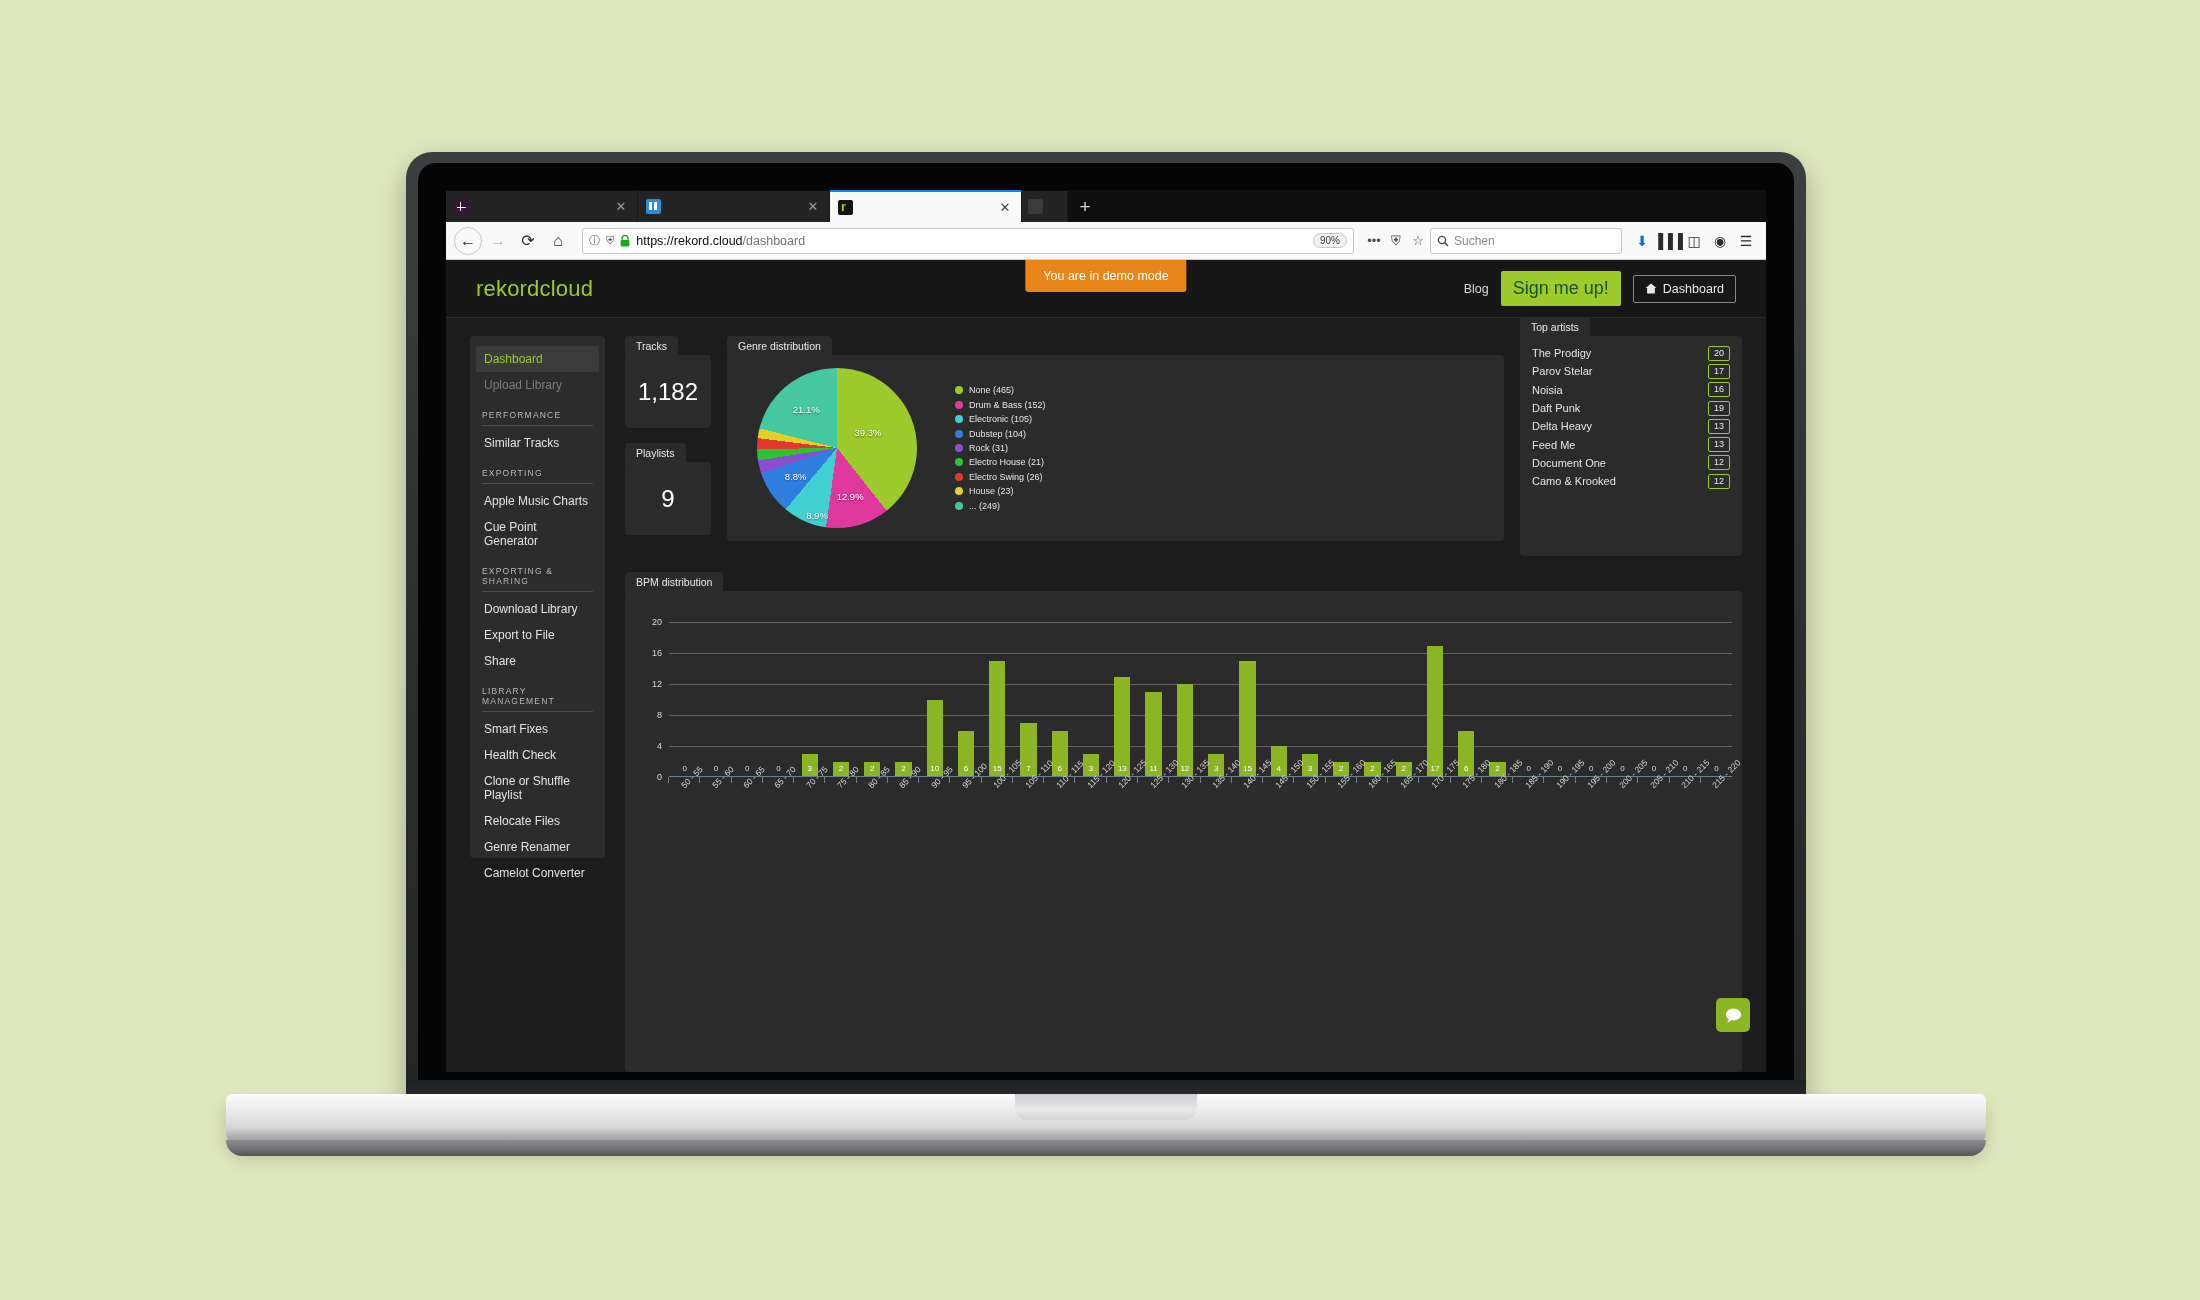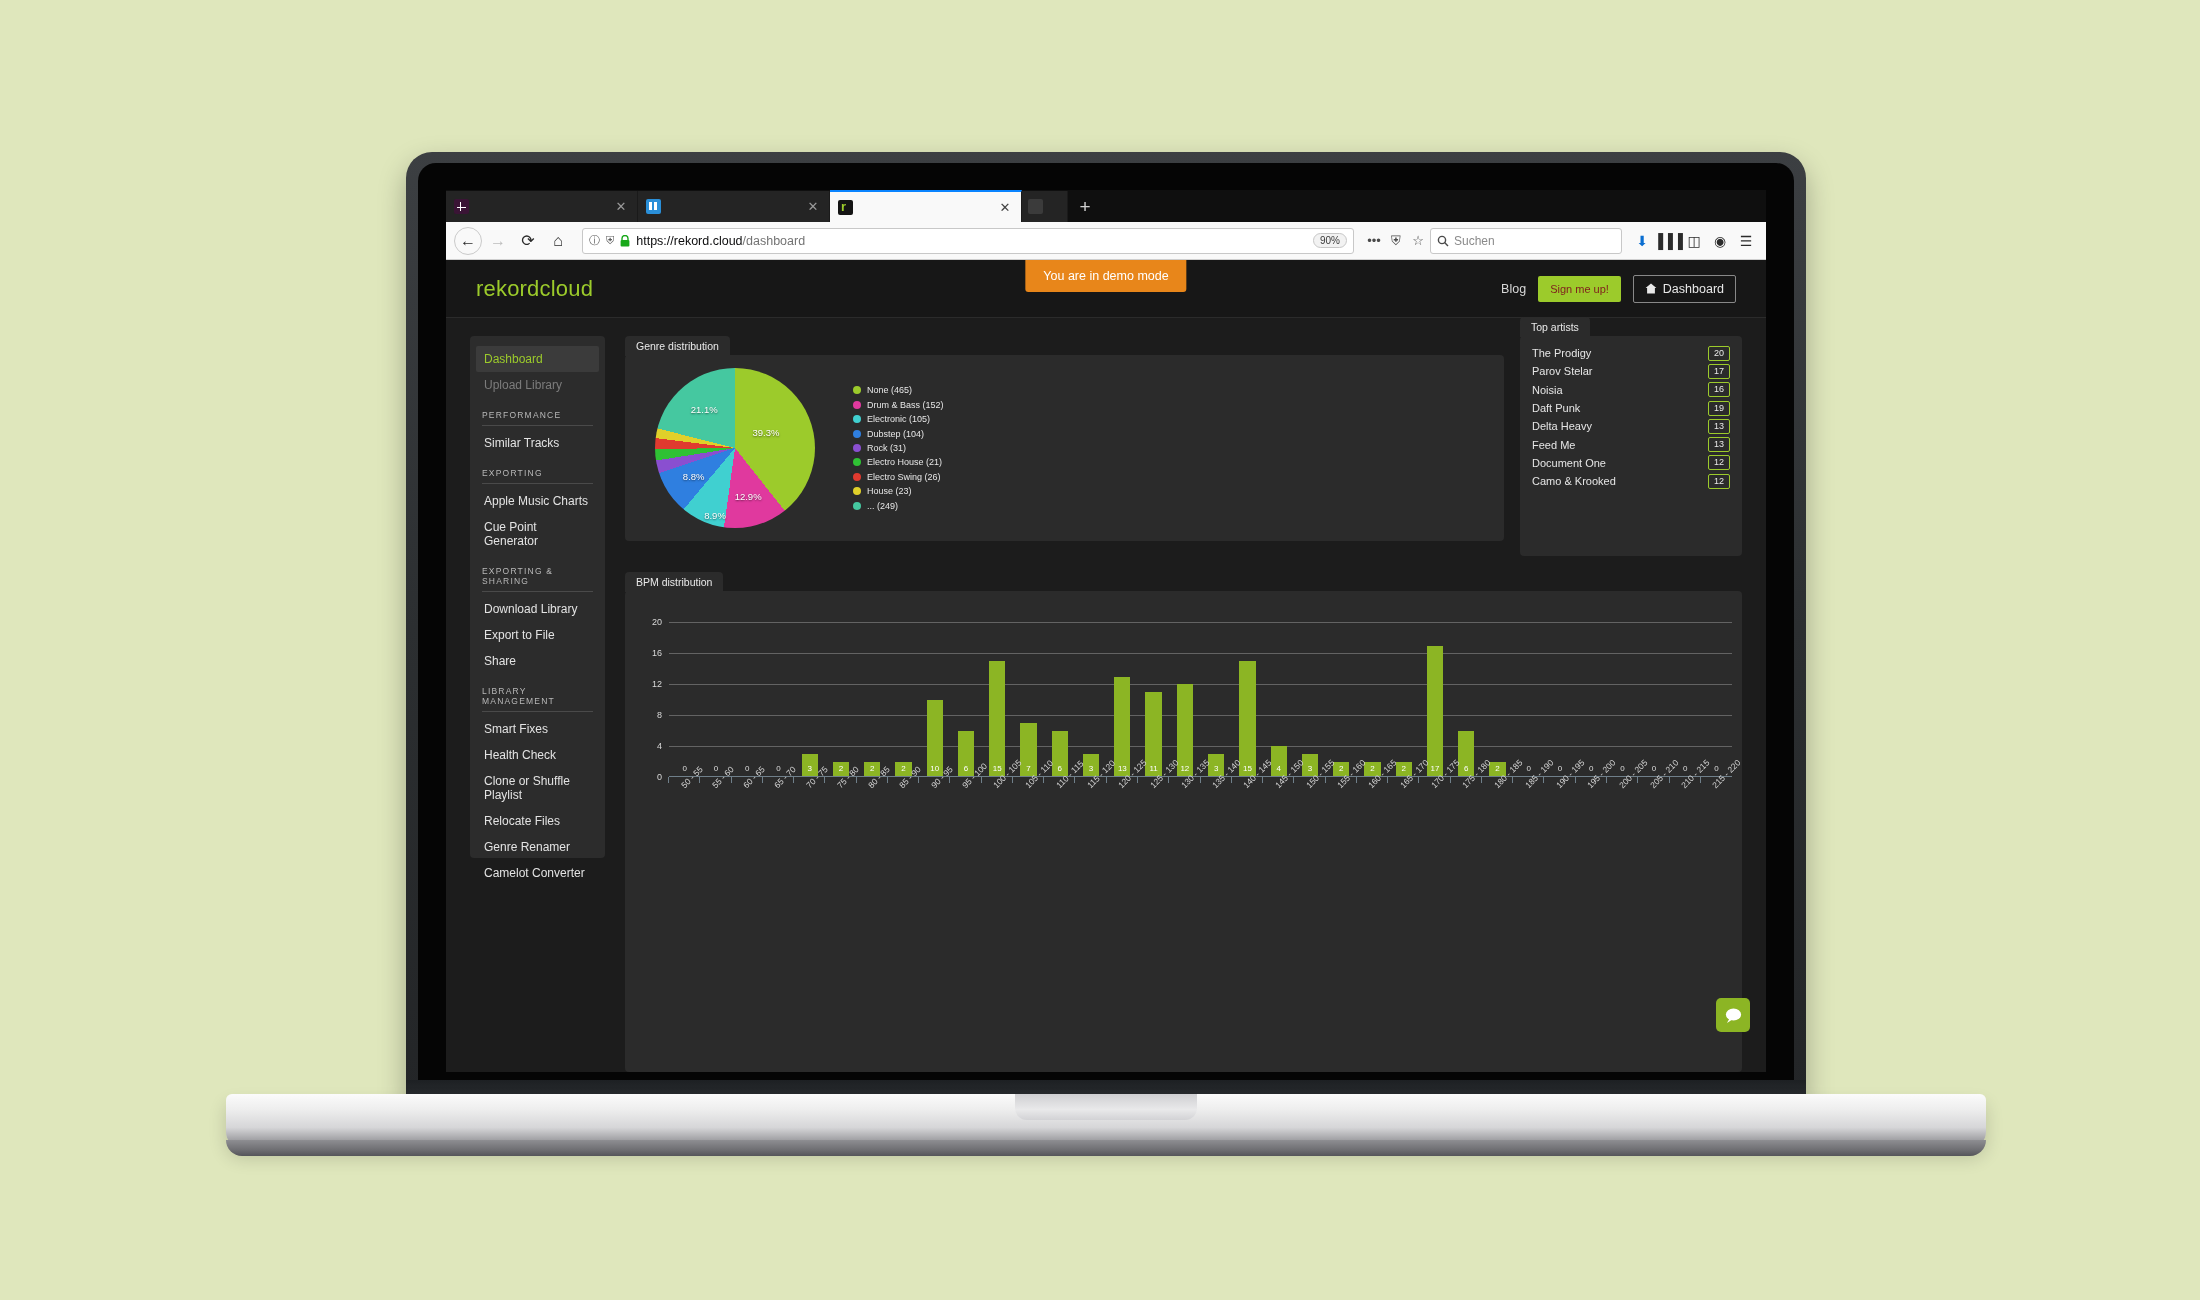--- a/index.html
+++ b/index.html
@@ -106,21 +106,21 @@
 
   #app-header { height:58px; background:#171717; display:flex; align-items:center; padding:0 30px;
     border-bottom:1px solid #2b2b2b; position:relative; }
   #brand { color:#9ccb2b; font-size:22px; letter-spacing:.2px; }
   #demo-banner {
     position:absolute; left:50%; transform:translateX(-50%); top:0;
     background:#e8861a; color:#fff; font-size:12.5px; padding:9px 18px; border-radius:0 0 3px 3px;
   }
   #header-right { margin-left:auto; display:flex; align-items:center; gap:12px; }
   #blog-link { color:#d8d8d8; font-size:12.5px; }
-  #signup-button { background:#9ccb2b; color:#7f1d1d; font-size:11px; padding:7px 12px; border-radius:2px; }
+  #signup-button { background:#9ccb2b; color:#14532d; font-size:18px; padding:7px 12px; border-radius:2px; }
   #dashboard-button { border:1px solid #888; color:#e8e8e8; font-size:12.5px; padding:6px 11px; border-radius:2px; display:flex; align-items:center; gap:6px; }
 
   #app-body { display:flex; padding:18px 24px 0 24px; gap:20px; height:calc(100% - 58px); }
 
   
   #sidebar { width:135px; flex:0 0 135px; background:#2c2c2c; border-radius:4px; padding:10px 0 18px 0; align-self:flex-start;
     height:522px; }
   .side-item { display:block; padding:6px 14px; color:#e3e3e3; font-size:12px; }
   .side-item.active { background:#3b3b3b; color:#9ccb2b; border-radius:2px; margin:0 6px; padding:6px 8px; }
   .side-item.muted { color:#7c7c7c; }
@@ -284,20 +284,30 @@
             <div class="side-item">Clone or Shuffle Playlist</div>
             <div class="side-item">Relocate Files</div>
             <div class="side-item">Genre Renamer</div>
             <div class="side-item">Camelot Converter</div>
           </div>
 
         <div id="content">
 
           <div id="row-top">
 
+            <div id="stats-col">
+              <div class="panel stat-card">
+                <span class="panel-tab">Tracks</span>
+                <span class="stat-value">1,182</span>
+              </div>
+              <div class="panel stat-card">
+                <span class="panel-tab">Playlists</span>
+                <span class="stat-value">9</span>
+              </div>
+            </div>
 
             <div id="genre-panel" class="panel">
               <span class="panel-tab">Genre distribution</span>
               <div id="pie-wrap">
                 <div id="pie" style="background: conic-gradient(rgb(156, 203, 43) 0deg, rgb(156, 203, 43) 141.62deg, rgb(224, 57, 158) 141.62deg, rgb(224, 57, 158) 187.92deg, rgb(64, 208, 208) 187.92deg, rgb(64, 208, 208) 219.9deg, rgb(47, 127, 224) 219.9deg, rgb(47, 127, 224) 251.57deg, rgb(138, 79, 208) 251.57deg, rgb(138, 79, 208) 261.02deg, rgb(47, 193, 52) 261.02deg, rgb(47, 193, 52) 269.24deg, rgb(224, 58, 47) 269.24deg, rgb(224, 58, 47) 277.16deg, rgb(224, 208, 42) 277.16deg, rgb(224, 208, 42) 284.16deg, rgb(69, 200, 160) 284.16deg, rgb(69, 200, 160) 360deg);"></div>
               <span class="pie-label" style="left: 111px; top: 63.5667px; transform: translate(-50%, -50%);">39.3%</span>
                   <span class="pie-label" style="left: 93.1334px; top: 128.244px; transform: translate(-50%, -50%);">12.9%</span>
                   <span class="pie-label" style="left: 60px; top: 125.71px; transform: translate(-50%, -50%); margin-top: 21px;">8.9%</span>
                   <span class="pie-label" style="left: 38.6774px; top: 108.15px; transform: translate(-50%, -50%);">8.8%</span>
                   <span class="pie-label" style="left: 49.2728px; top: 40.5559px; transform: translate(-50%, -50%);">21.1%</span>

